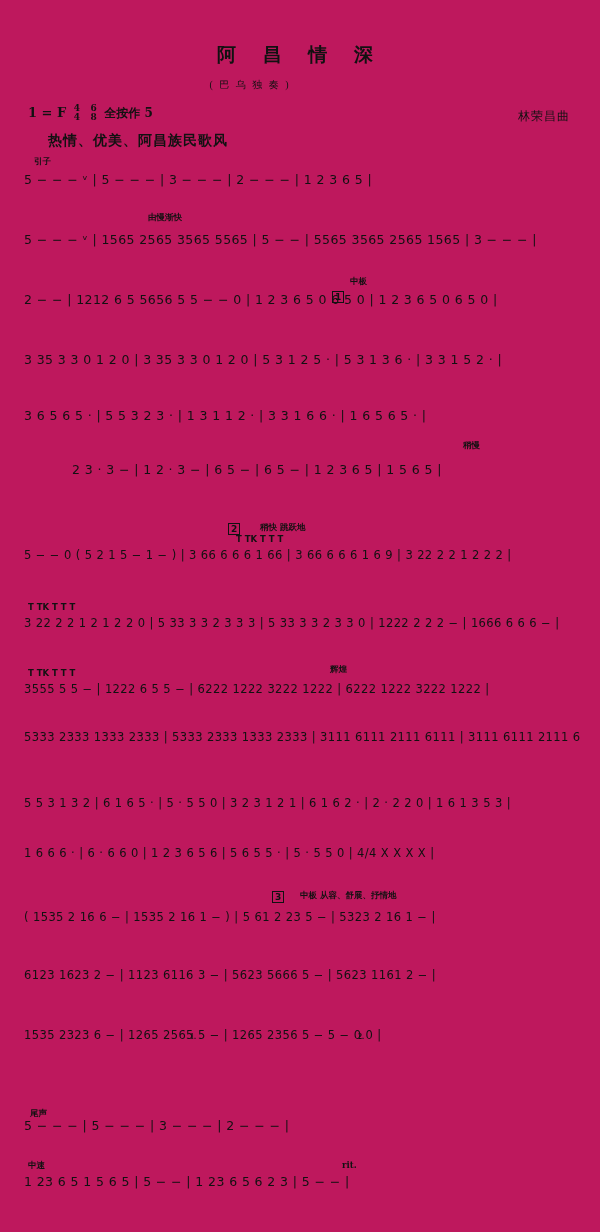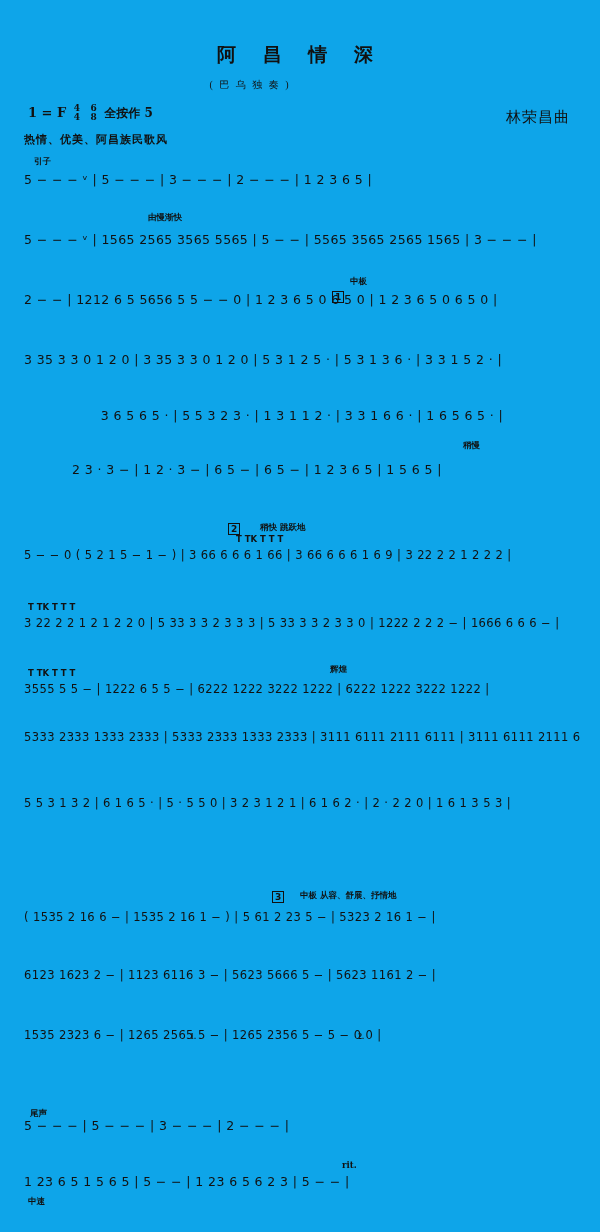--- a/index.html
+++ b/index.html
@@ -6,41 +6,41 @@
   body{
     width:600px;height:1232px;
     background:#efefef;
     font-family:"Liberation Serif", serif;
     color:#111;
     position:relative;
     overflow:hidden;
   }
   .sheet{
     position:absolute;left:0;top:0;width:600px;height:1232px;
-    background:#0ea5e9;
+    background:#be185d;
   }
   .title{
     position:absolute;top:42px;left:0;width:600px;text-align:center;
     font-size:19px;font-weight:bold;letter-spacing:10px;
     font-family:"DejaVu Serif", serif;
   }
   .subtitle{
     position:absolute;top:78px;left:0;width:500px;text-align:center;
     font-size:10px;letter-spacing:2px;
   }
   .keyline{
     position:absolute;top:104px;left:28px;font-size:13px;font-weight:bold;
     font-family:"DejaVu Serif", serif;
   }
   .keyline .frac{display:inline-block;vertical-align:middle;font-size:9px;line-height:1.02;text-align:center;margin:0 3px;}
   .composer{
-    position:absolute;top:108px;right:30px;font-size:15px;letter-spacing:1px;
+    position:absolute;top:108px;right:30px;font-size:12px;letter-spacing:1px;
   }
   .mood{
-    position:absolute;top:132px;left:24px;font-size:11px;letter-spacing:1px;font-weight:bold;
+    position:absolute;top:132px;left:48px;font-size:14px;letter-spacing:1px;font-weight:bold;
   }
   .sysrow{
     position:absolute;left:24px;width:556px;
     font-family:"DejaVu Sans", sans-serif;
     font-size:12.5px;
     letter-spacing:.4px;
     white-space:nowrap;
     overflow:hidden;
   }
   .sysrow.small{font-size:11.5px;}
@@ -79,52 +79,53 @@
   <div class="mood">热情、优美、阿昌族民歌风</div>
 
   <div class="tinytop" style="top:156px;left:34px;">引子</div>
   <div class="tinytop" style="top:212px;left:148px;">由慢渐快</div>
   <div class="tinytop" style="top:276px;left:350px;">中板</div>
   <div class="tinytop" style="top:440px;left:418px;padding-left:45px;">稍慢</div>
   <div class="tinytop" style="top:522px;left:260px;">稍快 跳跃地</div>
   <div class="tinytop" style="top:664px;left:330px;">辉煌</div>
   <div class="tinytop" style="top:890px;left:300px;">中板 从容、舒展、抒情地</div>
   <div class="tinytop" style="top:1108px;left:30px;">尾声</div>
-  <div class="tinytop" style="top:1160px;left:28px;margin-top:36px;">中速</div>
+  <div class="tinytop" style="top:1160px;left:28px;">中速</div>
   <div class="tinytop" style="top:1160px;left:318px;padding-left:24px;">rit.</div>
 
   <div class="lbl" style="top:1032px;left:190px;">1.</div>
   <div class="lbl" style="top:1032px;left:358px;">2.</div>
 
   <div class="sysrow" style="top:172px;">5  −  −  −  ᵛ | 5  −  −  −  | 3  −  −  −  | 2  −  −  −  | 1   2 3   6   5 |</div>
   <div class="sysrow" style="top:232px;">5  −  −  −  ᵛ | 1565  2565  3565  5565 | 5  −  −  | 5565  3565  2565  1565 | 3  −  −  −  |</div>
 
   <div style="position:absolute;top:288px;left:332px;">
     <span class="boxnum">1</span>
   </div>
   <div class="sysrow" style="top:292px;">2  −  −  | 1212  6 5  5656  5   5  −  −  0 | 1 2 3 6 5 0 6 5 0 | 1 2 3 6 5 0 6 5 0 |</div>
 
   <div class="sysrow" style="top:352px;">3  35  3 3  0 1 2 0 | 3  35  3 3  0 1 2 0 | 5   3 1 2 5 ·  | 5   3 1 3 6 ·  | 3   3 1 5 2 ·  |</div>
-  <div class="sysrow" style="top:408px;text-align:center;">3   6 5 6 5 · | 5   5 3 2 3 · | 1   3 1 1 2 · | 3   3 1 6 6 · | 1   6 5 6 5 · |</div>
+  <div class="sysrow" style="top:408px;">3   6 5 6 5 · | 5   5 3 2 3 · | 1   3 1 1 2 · | 3   3 1 6 6 · | 1   6 5 6 5 · |</div>
   <div class="sysrow" style="top:462px;margin-left:48px;">2   3 · 3  − | 1   2 · 3  − | 6 5  − | 6 5  −  | 1 2 3 6 5 | 1 5 6 5 |</div>
 
   <div style="position:absolute;top:520px;left:228px;">
     <span class="boxnum">2</span>
   </div>
   <div class="tinytop" style="top:534px;left:236px;font-family:'DejaVu Sans',sans-serif;">T  TK  T  T  T</div>
   <div class="sysrow small" style="top:548px;">5  −  −  0 ( 5 2 1 5  − 1  − ) | 3 66 6 6 6 1 66 | 3 66 6 6 6 1 6 9 | 3 22 2 2 1 2 2 2 |</div>
 
   <div class="tinytop" style="top:602px;left:28px;font-family:'DejaVu Sans',sans-serif;">T  TK  T  T  T</div>
   <div class="sysrow small" style="top:616px;">3 22 2 2 1 2 1 2 2 0 | 5 33 3 3 2 3 3 3 | 5 33 3 3 2 3 3 0 | 1222  2 2  2  − | 1666  6 6  6  − |</div>
 
   <div class="tinytop" style="top:668px;left:28px;font-family:'DejaVu Sans',sans-serif;">T  TK  T  T  T</div>
   <div class="sysrow small" style="top:682px;">3555  5 5  −  | 1222  6 5  5  − | 6222  1222  3222  1222 | 6222  1222  3222  1222 |</div>
 
   <div class="sysrow small" style="top:730px;">5333  2333  1333  2333 | 5333  2333  1333  2333 | 3111  6111  2111  6111 | 3111  6111  2111  6111 |</div>
   <div class="sysrow small" style="top:796px;">5 5 3 1 3 2 | 6 1 6 5 ·  | 5 · 5 5 0 | 3 2 3 1 2 1 | 6 1 6 2 ·  | 2 · 2 2 0 | 1 6 1 3 5 3 |</div>
+  <div class="sysrow small" style="top:846px;">1 6 6 6 · | 6 · 6 6 0 | 1 2 3 6 5 6 | 5 6 5 5 · | 5 · 5 5 0 | 4/4 X  X  X  X |</div>
 
   <div style="position:absolute;top:888px;left:272px;">
     <span class="boxnum">3</span>
   </div>
   <div class="sysrow small" style="top:910px;">( 1535  2 16   6  − | 1535  2 16   1  − ) | 5 61  2 23   5  − | 5323  2 16   1  − |</div>
 
   <div class="sysrow small" style="top:968px;">6123  1623  2  − | 1123  6116  3  − | 5623  5666  5  − | 5623  1161  2  − |</div>
   <div class="sysrow small" style="top:1028px;">1535  2323  6  − | 1265  2565  5  − | 1265  2356  5  −  5  −  0  0 |</div>
   <div class="sysrow" style="top:1118px;">5  −  −  −  | 5  −  −  −  | 3  −  −  −  | 2  −  −  −  |</div>
   <div class="sysrow" style="top:1174px;">1  23  6 5  1 5 6 5 | 5  −  −  | 1  23  6 5  6   2  3 | 5  −  −  |</div>

